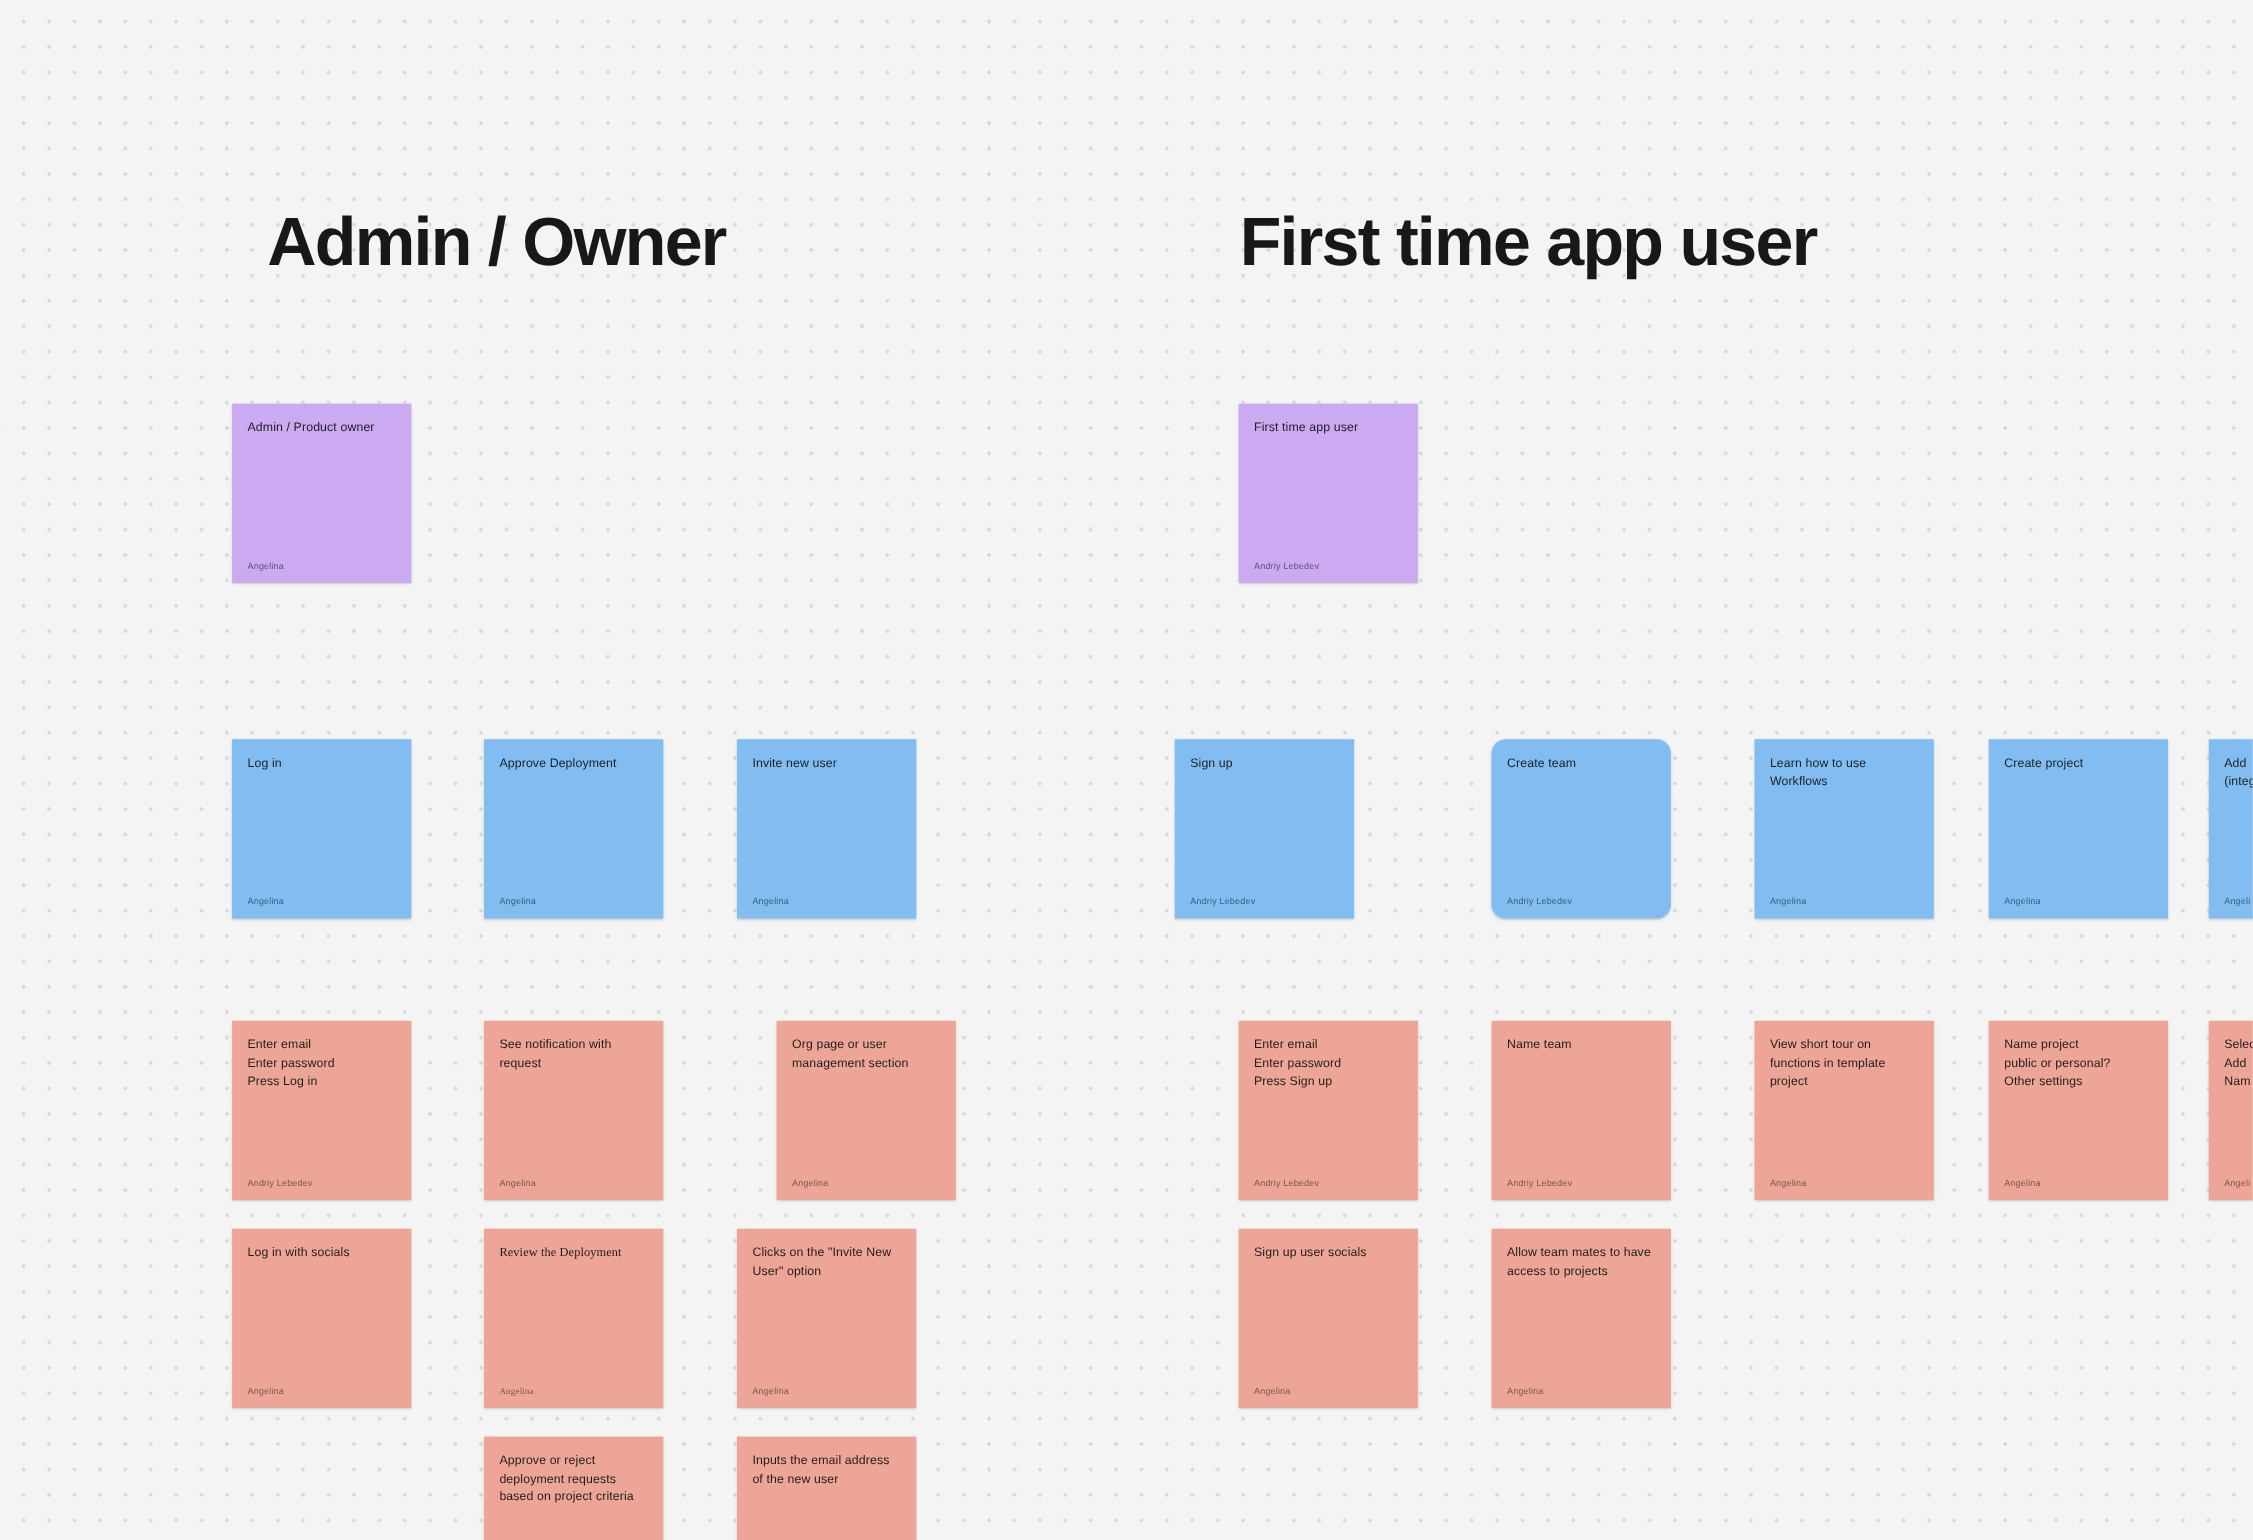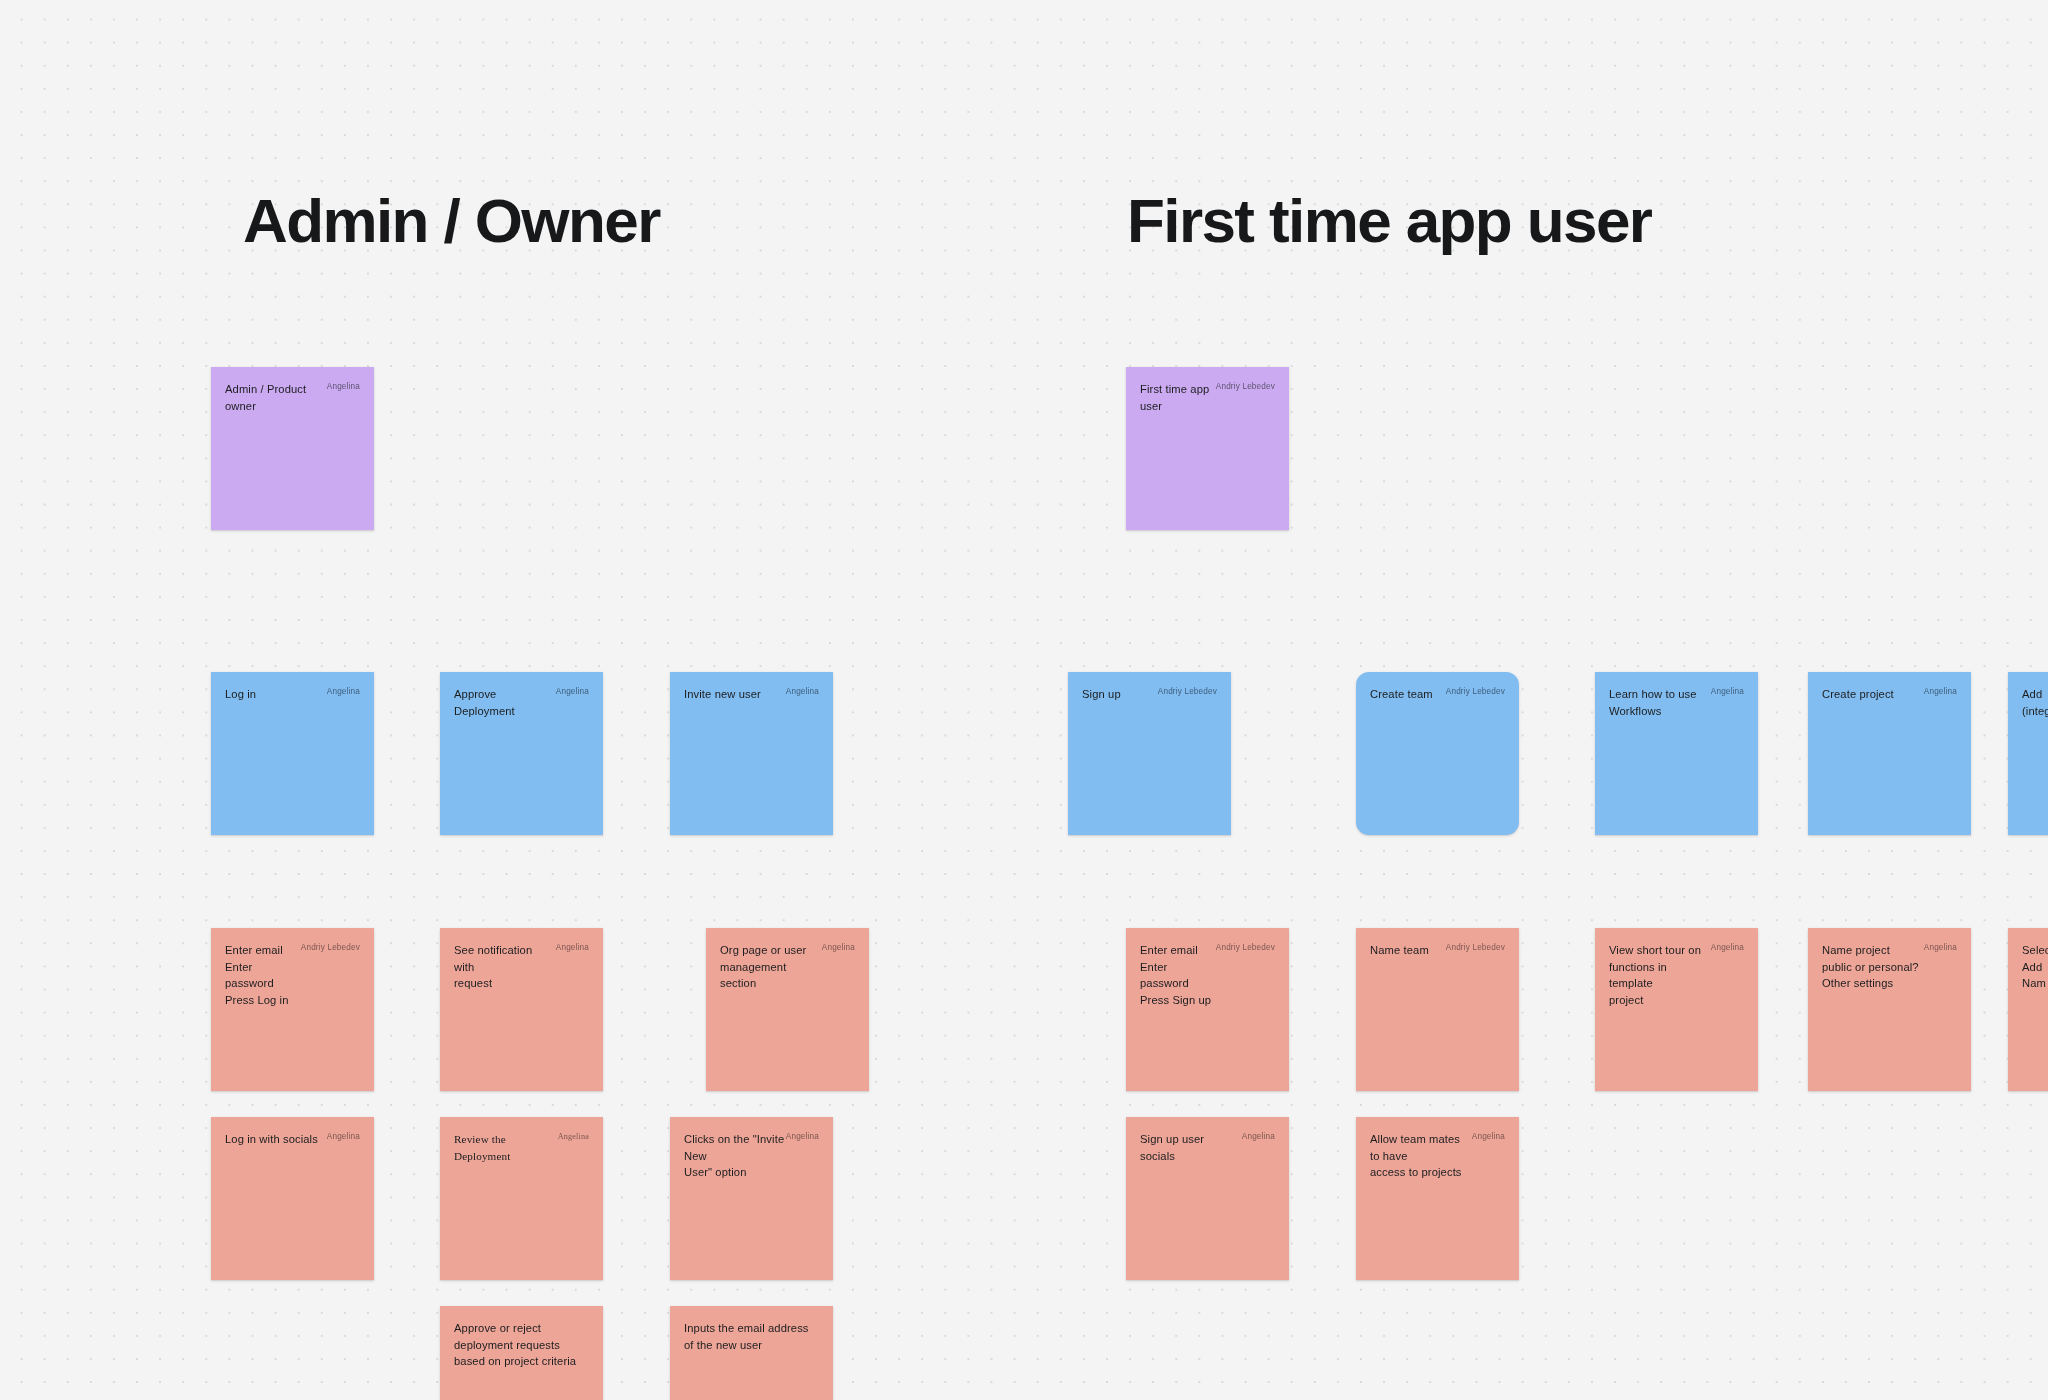--- a/index.html
+++ b/index.html
@@ -39,21 +39,21 @@
   #title-admin { left:211px; top:190px;margin-left:32px; }
   #title-firstuser { left:1127px; top:190px; }
 
   
   .card {
     position:absolute;
     width:163px;
     height:163px;
     padding:14px 14px 10px 14px;
     display:flex;
-    flex-direction:row;
+    flex-direction:column;
     justify-content:space-between;
     box-shadow:0 1px 3px rgba(0,0,0,0.12), 0 1px 1px rgba(0,0,0,0.06);
     overflow:hidden;
   }
 
   .card .card-text {
     font-size:11.2px;
     line-height:16.6px;
     color:#1c1d1f;
     font-weight:400;

